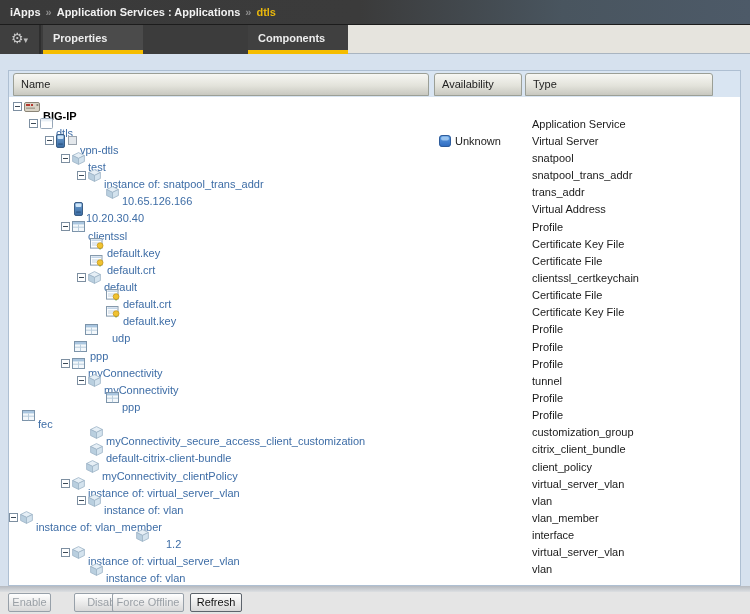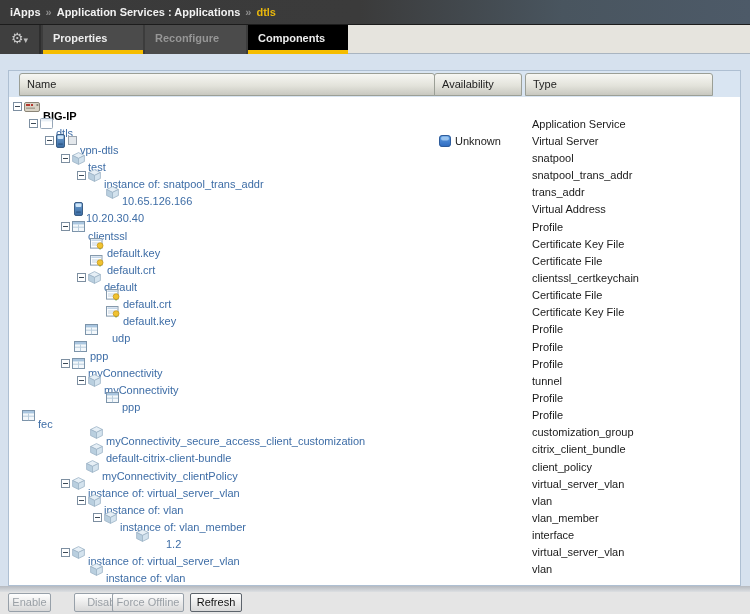--- a/index.html
+++ b/index.html
@@ -21,32 +21,32 @@
   .gear-cell { position:absolute; left:0; top:0; width:41px; height:29px; background:#3f3f3f;
     border-right:2px solid #2e2e2e; color:#c9c9c9; text-align:center; line-height:27px; cursor:pointer; }
   .gear-cell .gear-glyph { font-size:14px; }
   .gear-cell .caret-glyph { font-size:9px; color:#bdbdbd; }
   .tab { position:absolute; top:0; height:29px; background:#4b4b4b; color:#ededed;
     font-weight:bold; line-height:26px; padding-left:10px; cursor:pointer; }
   .tab.t0 { left:43px;  width:100px; }
   .tab.t1 { left:145px; width:101px; }
   .tab.t2 { left:248px; width:100px; }
   .tab.disabled { color:#969696; cursor:default; }
-  .tab.selected { background:#000000; }
+  .tab.selected { background:#404040; }
   .tab .underline { position:absolute; left:0; bottom:0; width:100%; height:4px; background:#f5bd00; }
 
   
   .grid-container { position:absolute; left:8px; top:70px; width:733px; height:516px;
     background:#ffffff; border:1px solid #aebfd2; }
   .header-band { position:absolute; left:0; top:0; width:731px; height:26px; background:#d9e5f2; }
   .col-header { position:absolute; top:2px; height:23px;
     background:linear-gradient(#f7f7f3,#e3e3db 55%,#c8c8c0);
     border:1px solid #9b9f96; border-radius:3px 3px 0 0;
     color:#222; line-height:21px; padding-left:7px; cursor:pointer; }
-  .col-header.c0 { left:10px;   width:416px; }
+  .col-header.c0 { left:4px;   width:416px; }
   .col-header.c1 { left:425px; width:88px;  }
   .col-header.c2 { left:516px; width:188px; }
 
   
   .tree-body { position:absolute; left:0; top:27px; width:731px; }
   .tree-row { display:flex; align-items:center; height:17.15px; white-space:nowrap; }
   .cell-name { width:424px; display:flex; align-items:center; overflow:visible; flex:none; }
   .cell-avail { width:91px; display:flex; align-items:center; padding-left:4px; flex:none; }
   .cell-type { flex:1; padding-left:8px; color:#1a1a1a; }
   .lbl { margin-left:3px;margin-top:18px; }
@@ -92,23 +92,20 @@
   <b>iApps</b><span class="sep">»</span><b>Application Services : Applications</b><span class="sep">»</span><span class="current">dtls</span>
 </div>
 
 <div class="tab-bar">
   <div class="tab-strip"></div>
   <div class="gear-cell"><span class="gear-glyph">⚙</span><span class="caret-glyph">▾</span></div>
   <div class="tab t0">
     <span>Properties</span>
     <div class="underline"></div>
   </div>
-  <div class="tab t1 disabled">
-    <span>Reconfigure</span>
-  </div>
   <div class="tab t2 selected">
     <span>Components</span>
     <div class="underline"></div>
   </div>
 </div>
 
 <div class="grid-container">
   <div class="header-band">
     <div class="col-header c0">Name</div>
     <div class="col-header c1">Availability</div>
@@ -553,21 +550,21 @@
               <polygon points="0.6,3.5 6.5,6.4 6.5,12.4 0.6,9.5" fill="#b9cfdf" stroke="#9db4c7" stroke-width="0.8"></polygon>
               <polygon points="12.4,3.5 6.5,6.4 6.5,12.4 12.4,9.5" fill="#d4e3ee" stroke="#9db4c7" stroke-width="0.8"></polygon>
             </svg>
           </span>
           <span class="lbl link">instance of: vlan</span>
         </div>
         <div class="cell-avail"></div>
         <div class="cell-type">vlan</div>
       </div>
       <div class="tree-row">
-        <div class="cell-name" style="padding-left: 84px;">
+        <div class="cell-name" style="">
           <span class="expander">
             <svg width="9" height="9">
               <rect x="0.5" y="0.5" width="8" height="8" fill="#ffffff" stroke="#7d8fa1"></rect>
               <line x1="2" y1="4.5" x2="7" y2="4.5" stroke="#3c4a58" stroke-width="1"></line>
             </svg>
           </span>
           <span class="tree-icon">
             <svg width="13" height="13">
               <polygon points="6.5,0.6 12.4,3.5 6.5,6.4 0.6,3.5" fill="#e6eff6" stroke="#9db4c7" stroke-width="0.8"></polygon>
               <polygon points="0.6,3.5 6.5,6.4 6.5,12.4 0.6,9.5" fill="#b9cfdf" stroke="#9db4c7" stroke-width="0.8"></polygon>

